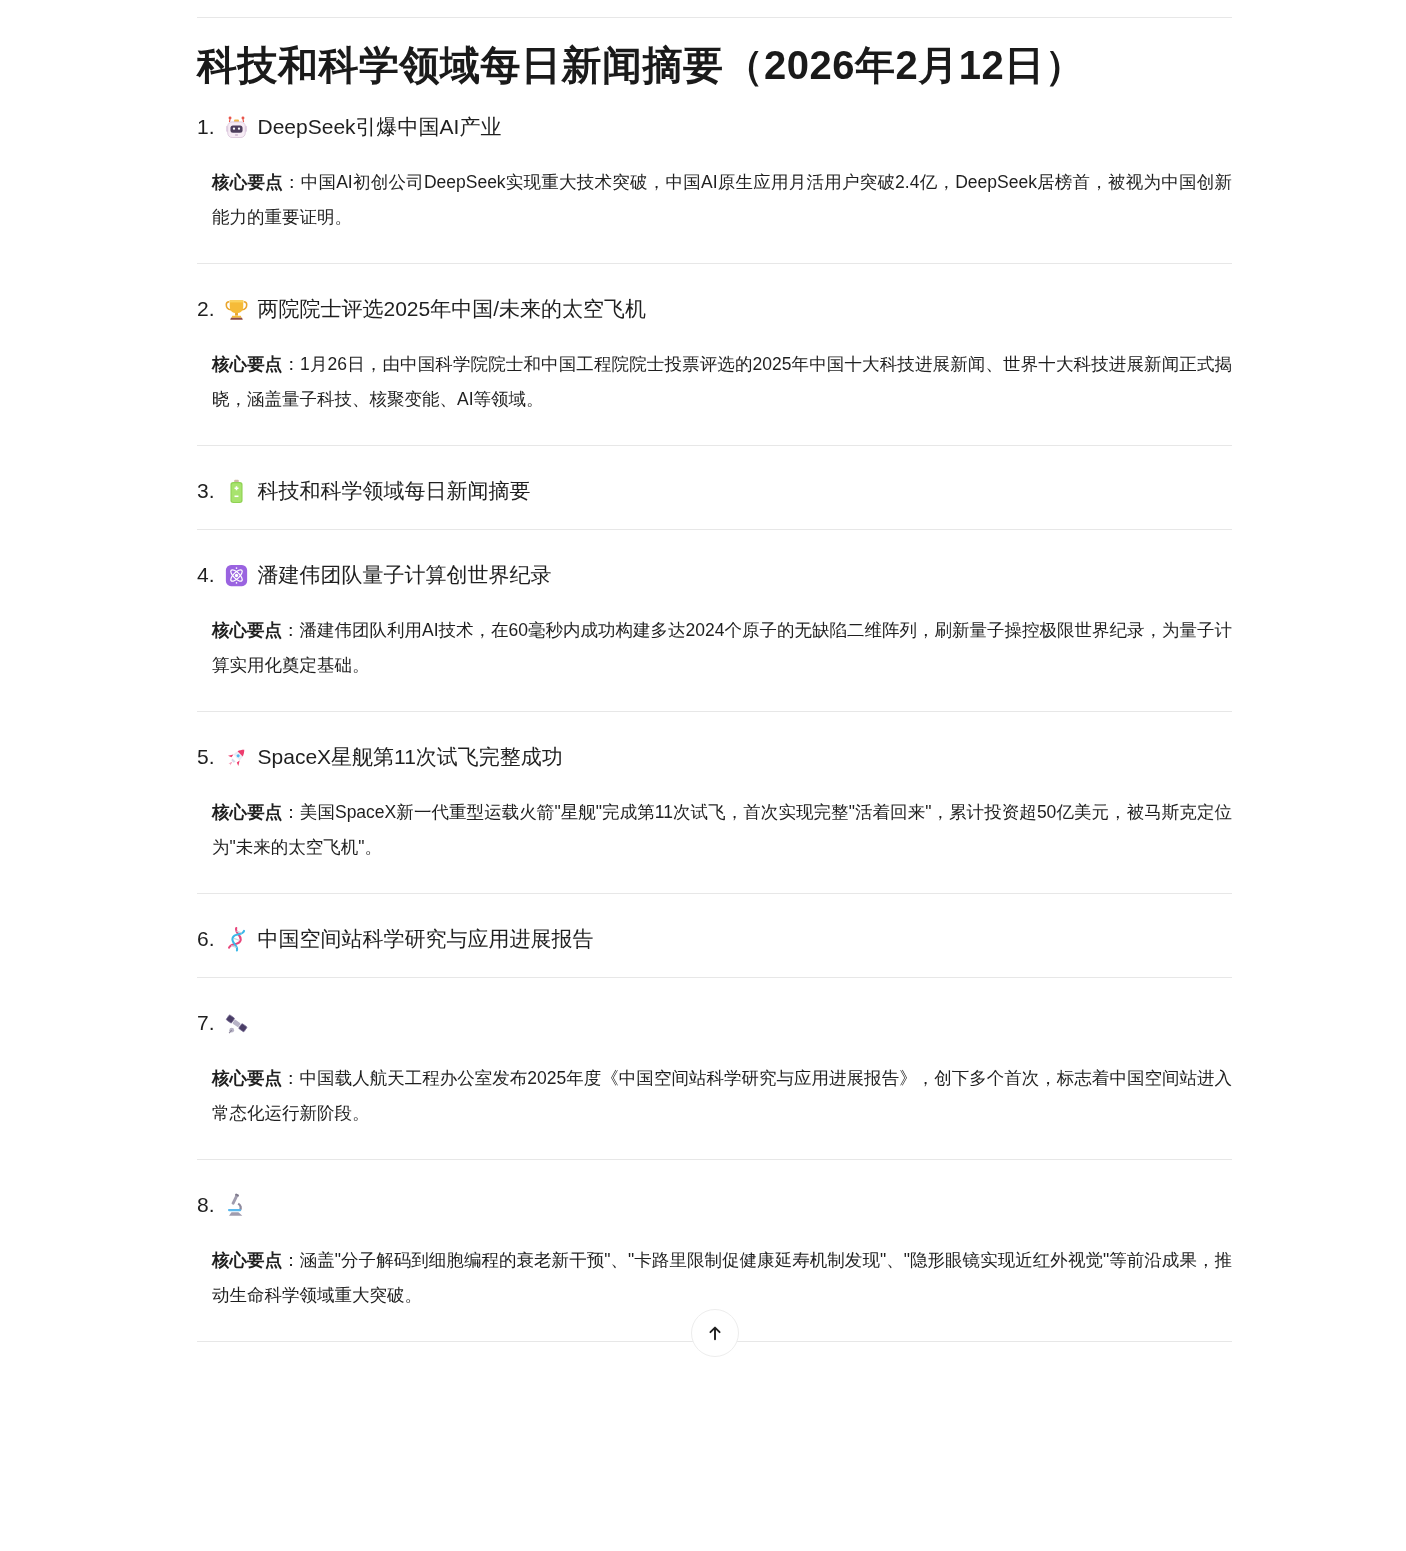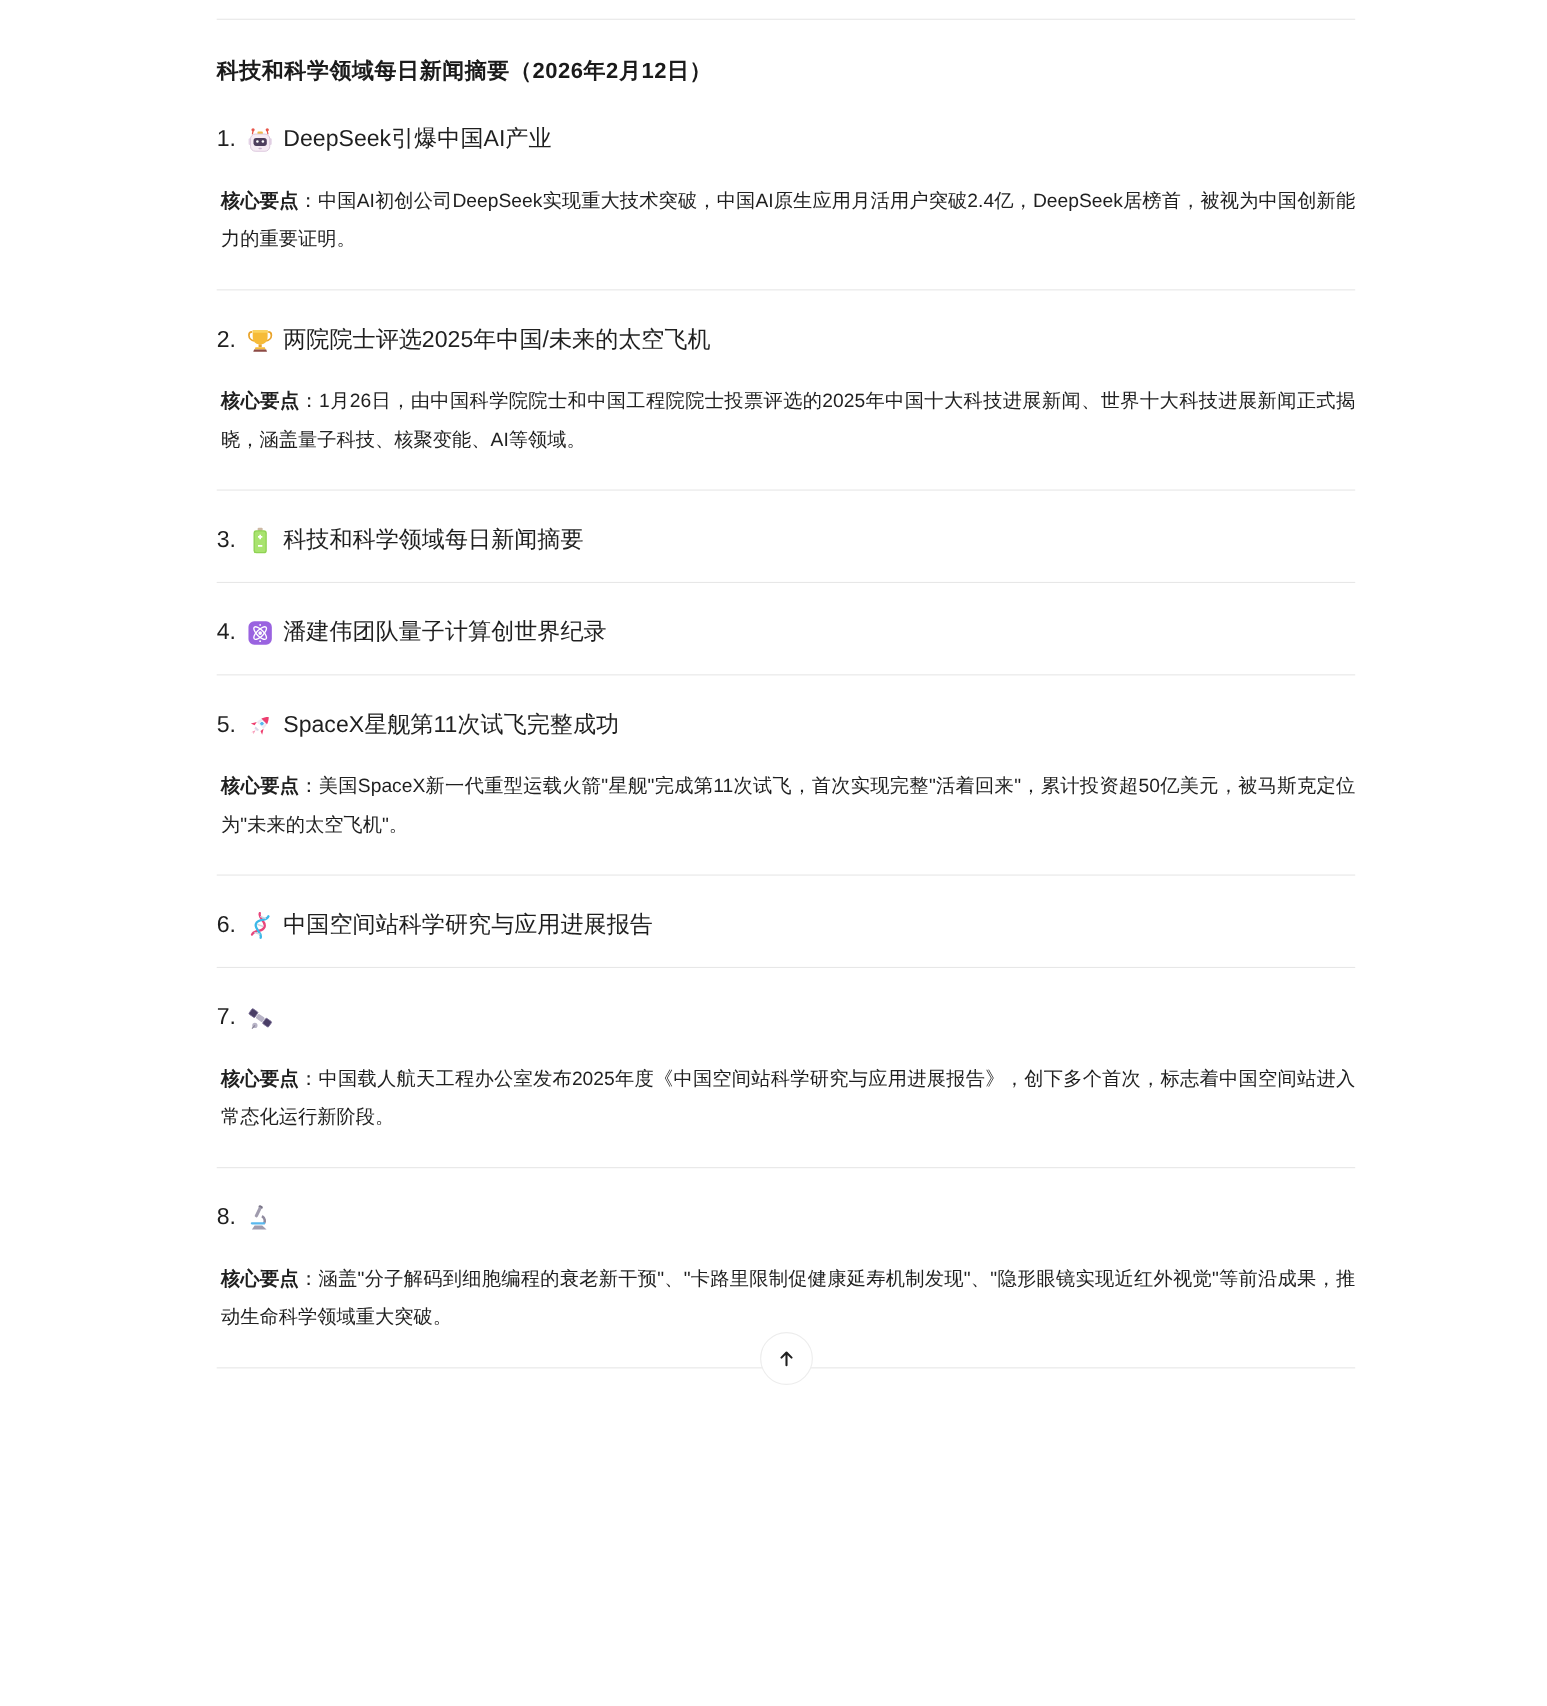--- a/index.html
+++ b/index.html
@@ -9,36 +9,36 @@
     font-family: "Liberation Sans", "DejaVu Sans", sans-serif;
     color: #1b1b1b;
     -webkit-font-smoothing: antialiased;
   }
   .content { width: 1035px; margin-left: 197px; }
   hr.div {
     border: none; border-top: 1px solid #e7e7e7; margin: 0; height: 0;
   }
   hr.top-div { margin-top: 17px; }
   h1.page-title {
-    font-size: 20px; font-weight: 700; line-height: 40px;
+    font-size: 40px; font-weight: 700; line-height: 40px;
     margin: 27px 0 0 0; color: #1a1a1a;
     letter-spacing: 0.5px;
   }
   .item h2 {
     display: flex; align-items: center; gap: 9px;
     font-size: 21px; font-weight: 400; line-height: 30px; color: #1f1f1f;
     margin: 30px 0 23px 0;
   }
   .item:first-of-type h2 { margin-top: 27px; }
   .item h2 .num { font-weight: 400; }
   .icon { display: inline-flex; width: 25px; height: 25px; flex: 0 0 auto; }
   .icon svg { width: 25px; height: 25px; display: block; }
   .item p {
     font-size: 17.5px; line-height: 35px; color: #1f1f1f;
-    margin: 0 0 28px 4px; text-align: justify;
+    margin: 0 0 28px 15px; text-align: justify;
   }
   .item p strong { font-weight: 700; }
   .footer { position: relative; height: 19px; }
   .footer hr.div { position: absolute; top: 0; left: 0; right: 0; }
   .scroll-top {
     position: absolute; left: 50%; top: -32px; margin-left: -24px;
     width: 48px; height: 48px; border-radius: 50%;
     background: #ffffff; border: 1px solid #ededed;
     display: flex; align-items: center; justify-content: center;
     cursor: pointer; z-index: 2;
@@ -121,20 +121,21 @@
           <rect x="1.8" y="1.8" width="20.4" height="20.4" rx="5" fill="#9a63e0"></rect>
           <ellipse cx="12" cy="12" rx="7.2" ry="2.9" stroke="#ffffff" stroke-width="1.2" fill="none" transform="rotate(45 12 12)"></ellipse>
           <ellipse cx="12" cy="12" rx="7.2" ry="2.9" stroke="#ffffff" stroke-width="1.2" fill="none" transform="rotate(-45 12 12)"></ellipse>
           <circle cx="12" cy="12" r="1.6" fill="#ffffff"></circle>
           <circle cx="12" cy="4.9" r="0.8" fill="#ffffff"></circle>
           <circle cx="12" cy="19.1" r="0.8" fill="#ffffff"></circle>
         </svg>
       </span>
       <span>潘建伟团队量子计算创世界纪录</span>
     </h2>
+    <p><strong>核心要点</strong><span>：潘建伟团队利用AI技术，在60毫秒内成功构建多达2024个原子的无缺陷二维阵列，刷新量子操控极限世界纪录，为量子计算实用化奠定基础。</span></p>
   </section>
   <hr class="div">
 
   <section class="item">
     <h2>
       <span class="num">5.</span>
       <span class="icon">
         <svg viewBox="0 0 24 24">
           <g transform="rotate(45 12 12)">
             <path d="M12 1.5 C15 4.2 16.2 8 16.2 12 L7.8 12 C7.8 8 9 4.2 12 1.5 Z" fill="#eceaf4"></path>

